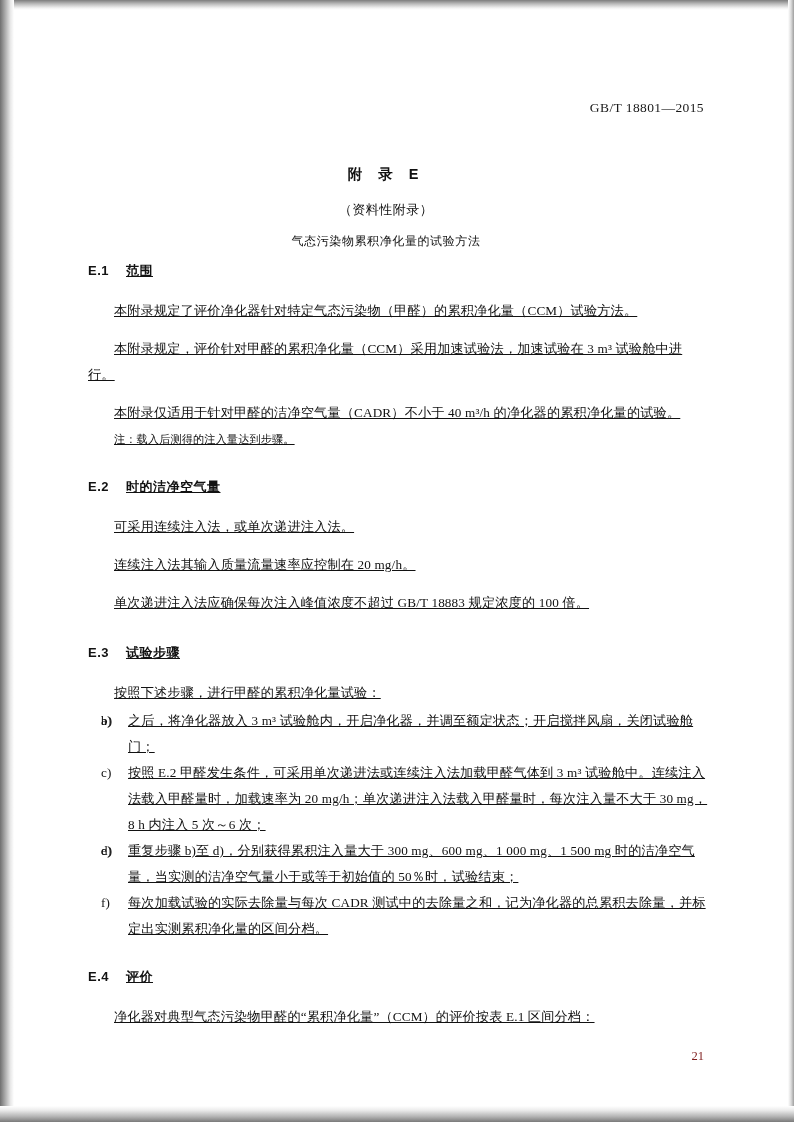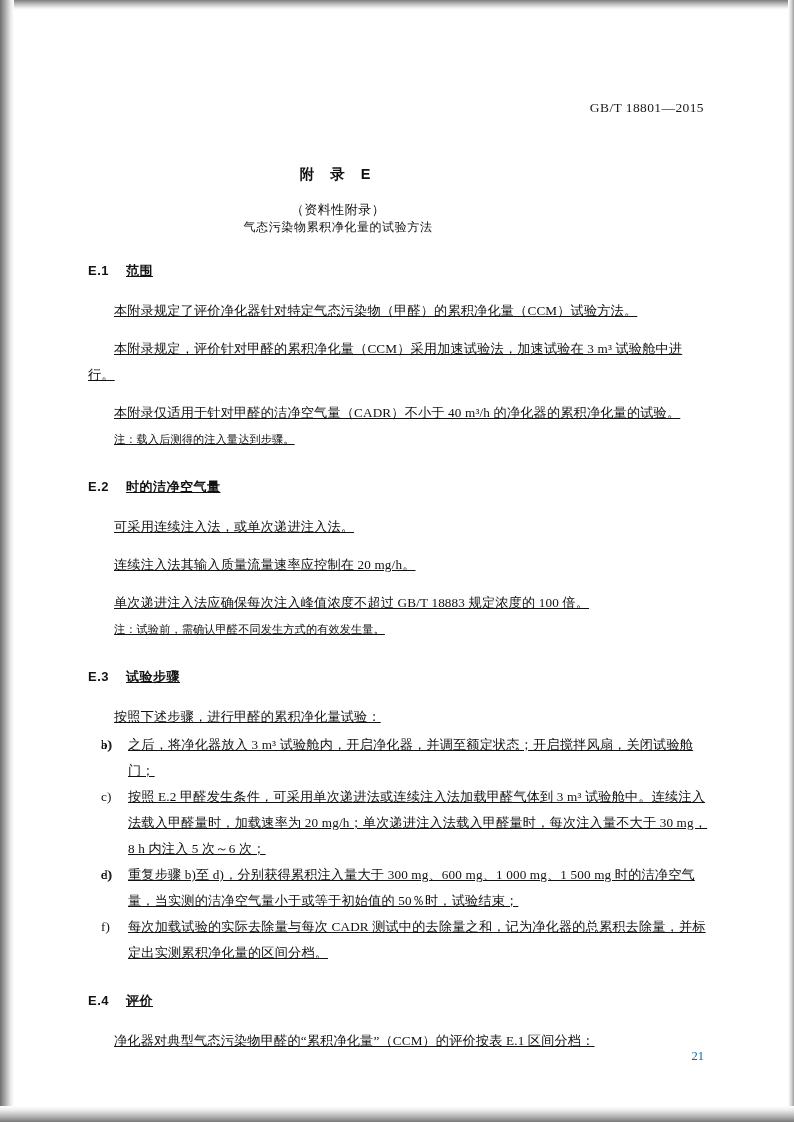--- a/index.html
+++ b/index.html
@@ -62,31 +62,33 @@
     text-align: center;
   }
 
   .annex-title-block {
     position: absolute;
     top: 165px;
     left: 0;
     width: 676px;
     text-align: center;
     color: #111;
+    padding-left: 48px;
   }
   .annex-title {
     font-size: 14.5px;
     font-weight: bold;
     letter-spacing: 6px;
     margin-bottom: 17px;
     font-family: "Liberation Sans", sans-serif;
   }
   .annex-sub {
     font-size: 13px;
     letter-spacing: 0.5px;
+    margin-bottom: 14px;
     font-family: Liberation Mono, monospace;
   }
   .annex-name {
     font-size: 12px;
     font-weight: normal;
     letter-spacing: 0.6px;
     font-family: "Liberation Sans", sans-serif;
   }
 
   .body-area {
@@ -148,21 +150,21 @@
     top: 0;
     width: 26px;
     font-size: 13.2px;
   }
 
   .page-number {
     position: absolute;
     right: 90px;
     bottom: 58px;
     font-size: 12.5px;
-    color: #0369a1;
+    color: #7f1d1d;
   }
 </style>
 </head>
 <body>
 
 <div class="page">
   <div class="scan-edge-top"></div>
   <div class="scan-edge-left"></div>
   <div class="scan-edge-right"></div>
   <div class="scan-edge-bottom"></div>
@@ -191,21 +193,20 @@
 
       <div class="gap-26"></div>
 
       <div class="clause">
         <div class="clause-head">
           <span class="num">E.2</span><span>时的洁净空气量</span>
         </div>
         <p class="para">可采用连续注入法，或单次递进注入法。</p>
         <p class="para">连续注入法其输入质量流量速率应控制在 20 mg/h。</p>
         <p class="para">单次递进注入法应确保每次注入峰值浓度不超过 GB/T 18883 规定浓度的 100 倍。</p>
-        <p class="note">注：试验前，需确认甲醛不同发生方式的有效发生量。</p>
       </div>
 
       <div class="gap-26"></div>
 
       <div class="clause">
         <div class="clause-head">
           <span class="num">E.3</span><span>试验步骤</span>
         </div>
         <p class="para">按照下述步骤，进行甲醛的累积净化量试验：</p>
         <ul class="steps">

